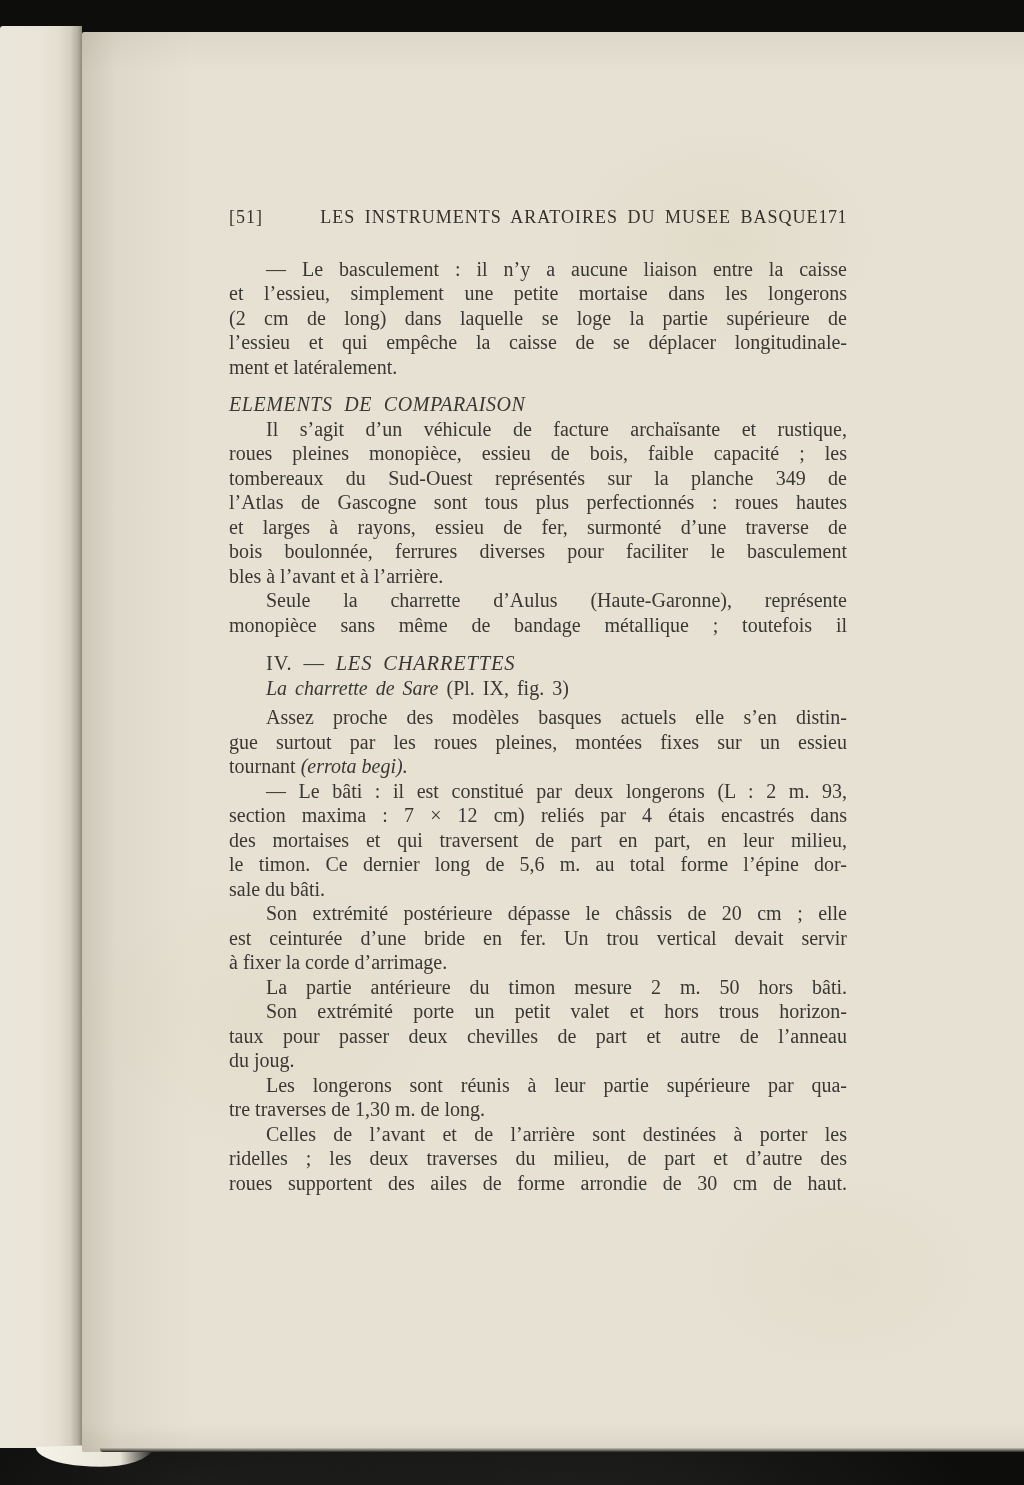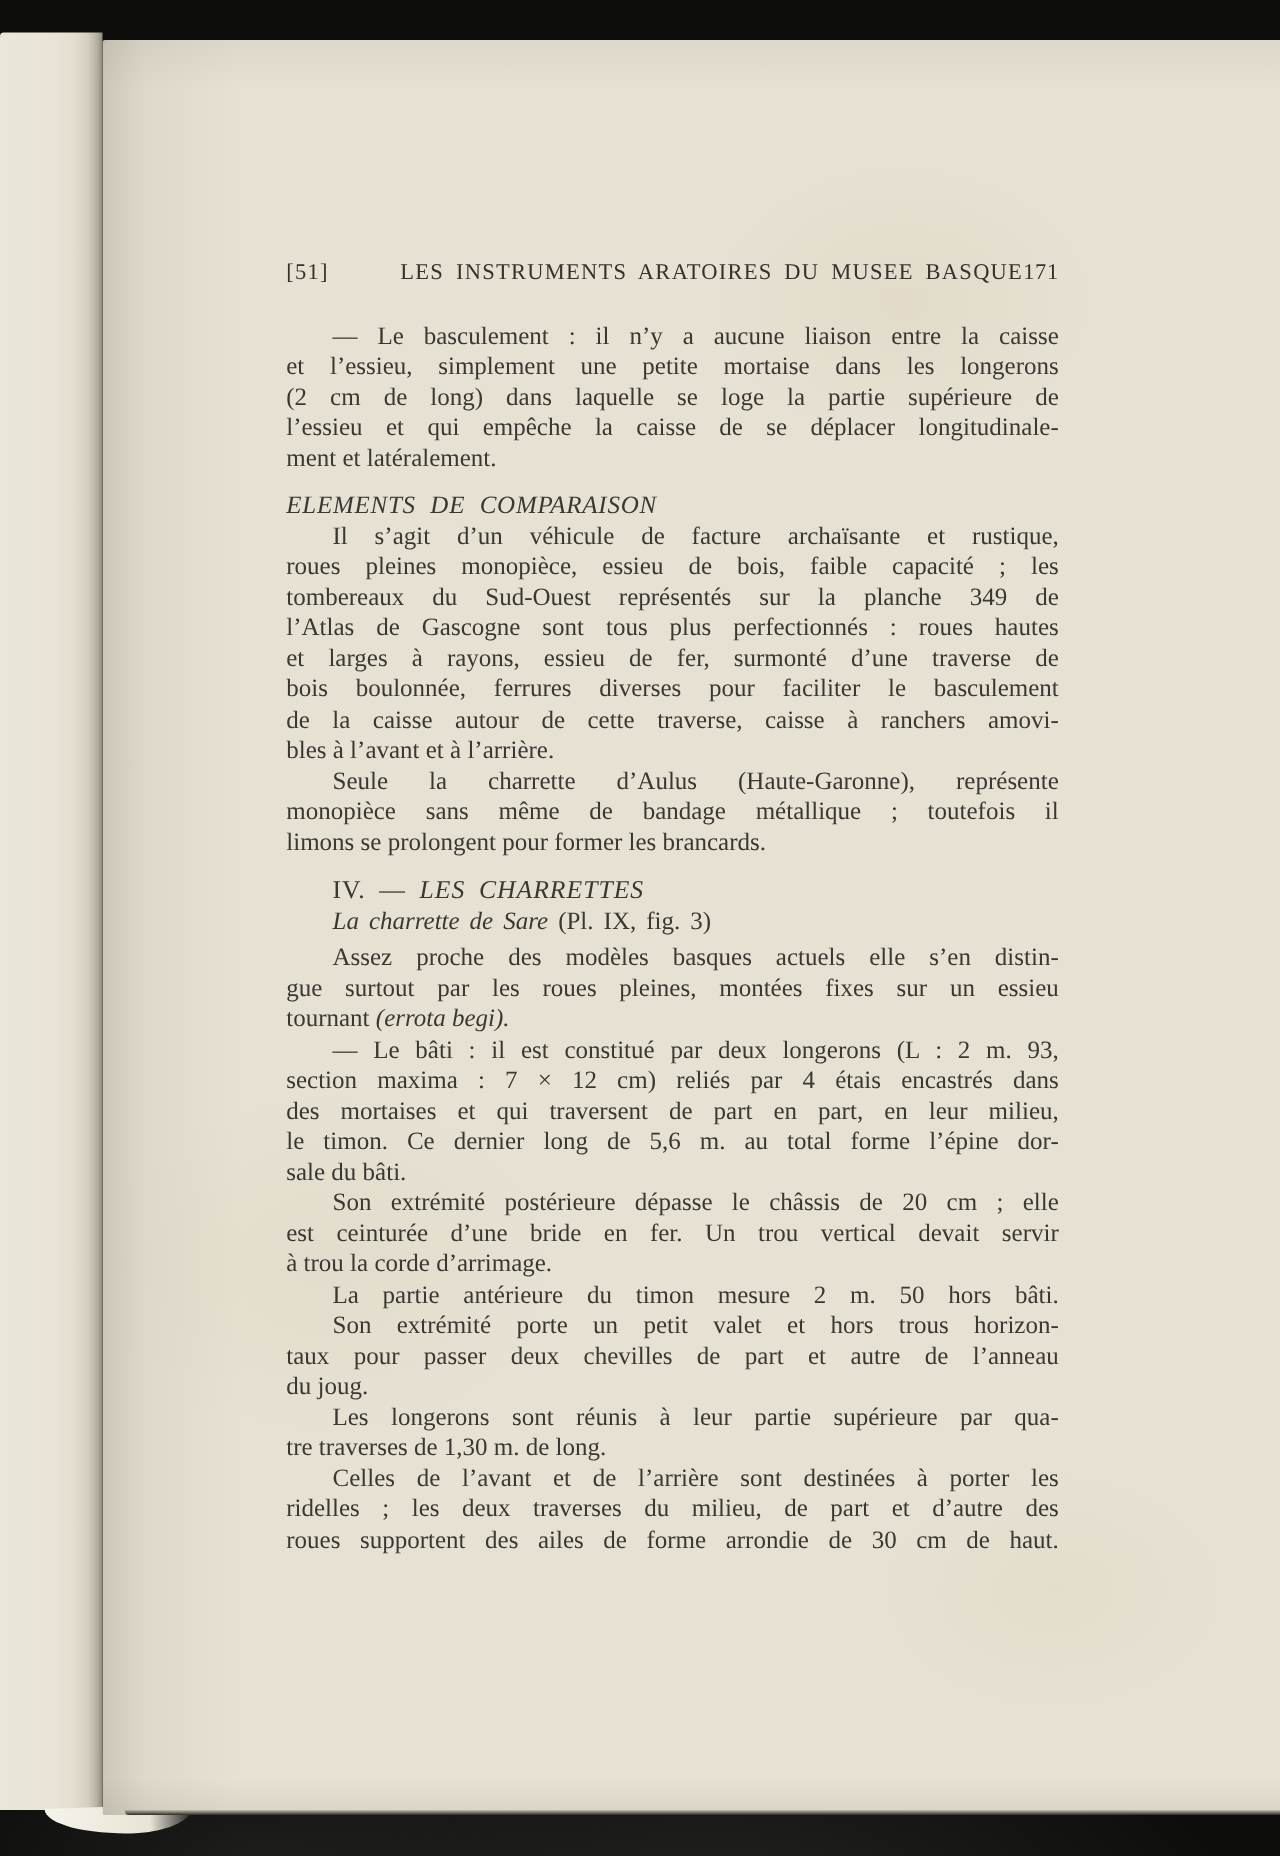--- a/index.html
+++ b/index.html
@@ -111,46 +111,44 @@
             <div class="line last">ment et latéralement.</div>
           </div>
           <div class="h-italic"><span class="it">ELEMENTS DE COMPARAISON</span></div>
           <div class="para">
             <div class="line first">Il s’agit d’un véhicule de facture archaïsante et rustique,</div>
             <div class="line">roues pleines monopièce, essieu de bois, faible capacité ; les</div>
             <div class="line">tombereaux du Sud-Ouest représentés sur la planche 349 de</div>
             <div class="line">l’Atlas de Gascogne sont tous plus perfectionnés : roues hautes</div>
             <div class="line">et larges à rayons, essieu de fer, surmonté d’une traverse de</div>
             <div class="line">bois boulonnée, ferrures diverses pour faciliter le basculement</div>
-            <div class="line">de la caisse autour de cette traverse, caisse à ranchers amovi-</div>
             <div class="line last">bles à l’avant et à l’arrière.</div>
           </div>
           <div class="para">
             <div class="line first">Seule la charrette d’Aulus (Haute-Garonne), représente</div>
             <div class="line">monopièce sans même de bandage métallique ; toutefois il</div>
-            <div class="line last">limons se prolongent pour former les brancards.</div>
           </div>
           <div class="h-section"><span>IV. — </span><span class="it">LES CHARRETTES</span></div>
           <div class="h-sub"><span class="it">La charrette de Sare</span><span> (Pl. IX, fig. 3)</span></div>
           <div class="para">
             <div class="line first">Assez proche des modèles basques actuels elle s’en distin-</div>
             <div class="line">gue surtout par les roues pleines, montées fixes sur un essieu</div>
             <div class="line last"><span>tournant </span><span class="it">(errota begi).</span></div>
           </div>
           <div class="para">
             <div class="line first">— Le bâti : il est constitué par deux longerons (L : 2 m. 93,</div>
             <div class="line">section maxima : 7 × 12 cm) reliés par 4 étais encastrés dans</div>
             <div class="line">des mortaises et qui traversent de part en part, en leur milieu,</div>
             <div class="line">le timon. Ce dernier long de 5,6 m. au total forme l’épine dor-</div>
             <div class="line last">sale du bâti.</div>
           </div>
           <div class="para">
             <div class="line first">Son extrémité postérieure dépasse le châssis de 20 cm ; elle</div>
             <div class="line">est ceinturée d’une bride en fer. Un trou vertical devait servir</div>
-            <div class="line last">à trou la corde d’arrimage.</div>
+            <div class="line last">à fixer la corde d’arrimage.</div>
           </div>
           <div class="para">
             <div class="line first">La partie antérieure du timon mesure 2 m. 50 hors bâti.</div>
           </div>
           <div class="para">
             <div class="line first">Son extrémité porte un petit valet et hors trous horizon-</div>
             <div class="line">taux pour passer deux chevilles de part et autre de l’anneau</div>
             <div class="line last">du joug.</div>
           </div>
           <div class="para">

